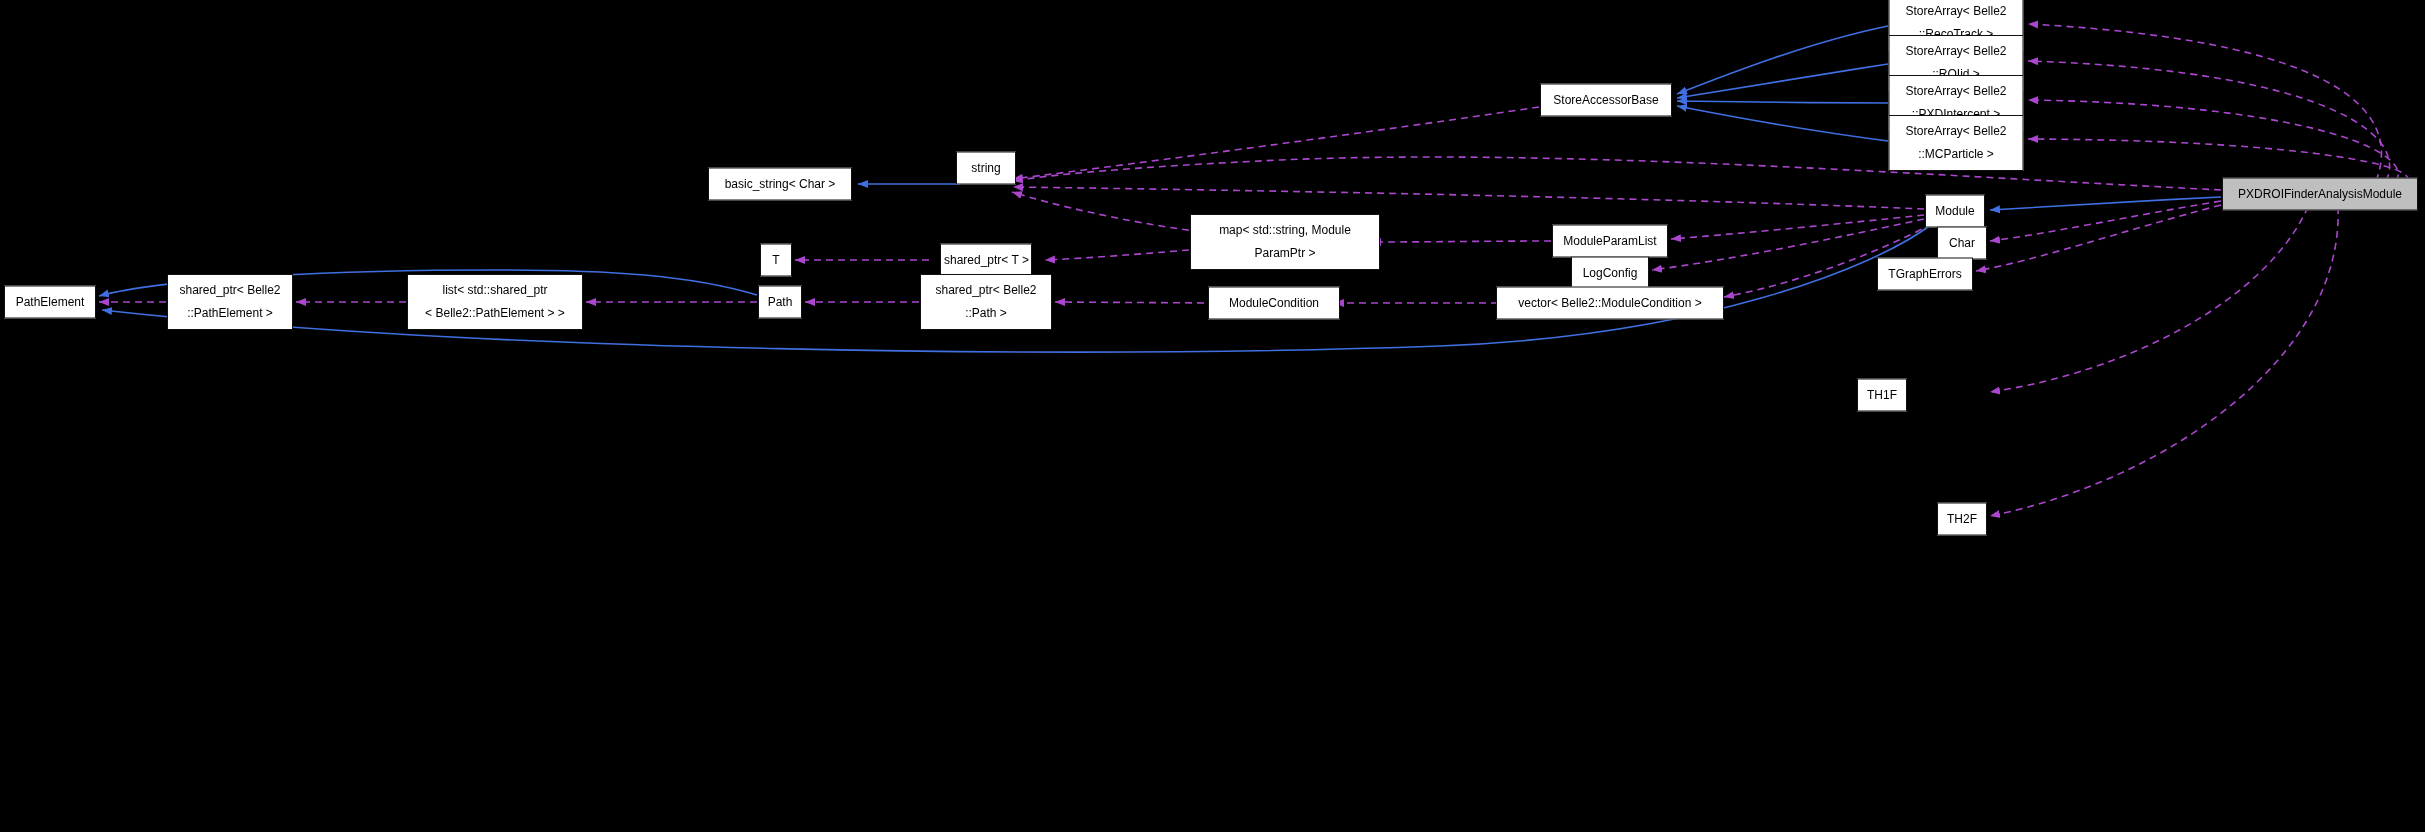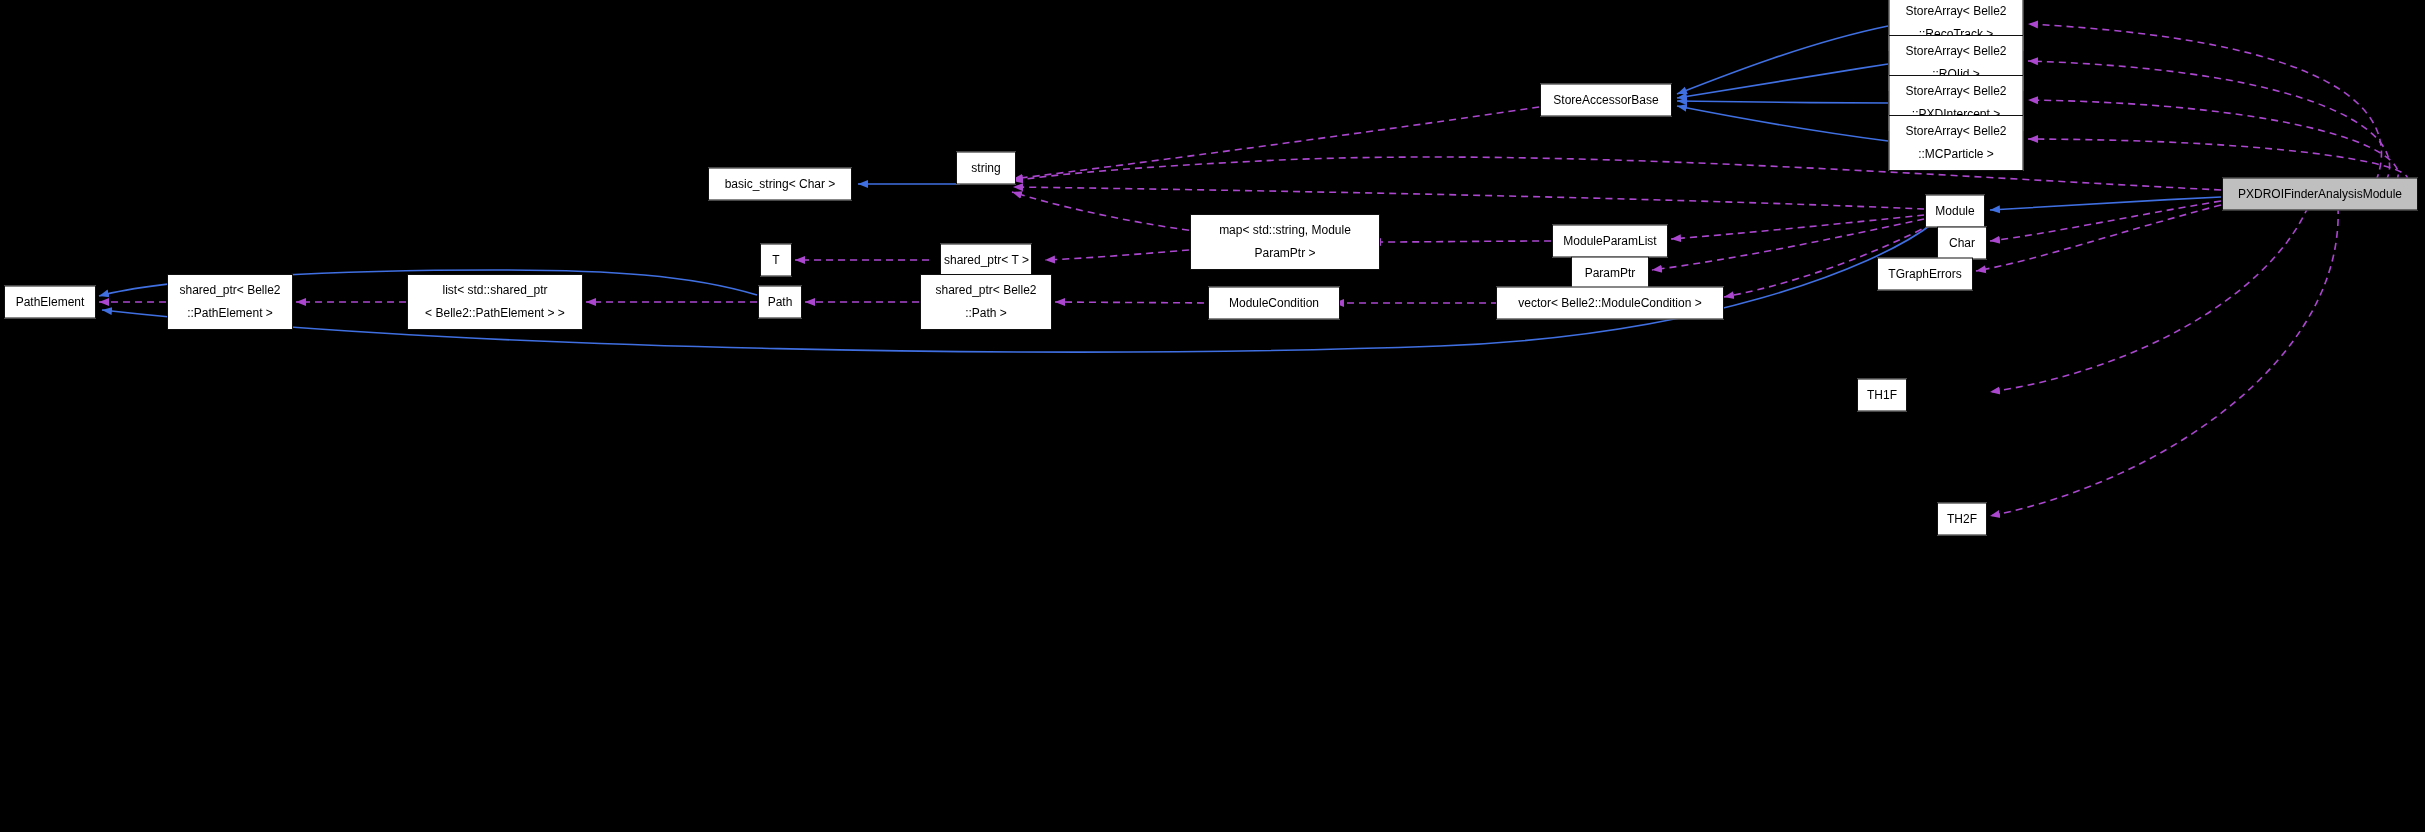--- a/index.html
+++ b/index.html
@@ -94,21 +94,21 @@
 ::MCParticle &gt;</div>
   <div class="node" style="left:1606px;top:100px;width:132px">StoreAccessorBase</div>
   <div class="node" style="left:780px;top:184px;width:144px">basic_string&lt; Char &gt;</div>
   <div class="node" style="left:986px;top:168px;width:60px">string</div>
   <div class="node main" style="left:2320px;top:194px;width:196px">PXDROIFinderAnalysisModule</div>
   <div class="node" style="left:1955px;top:211px;width:60px">Module</div>
   <div class="node" style="left:1962px;top:243px;width:50px">Char</div>
   <div class="node" style="left:1610px;top:241px;width:116px">ModuleParamList</div>
   <div class="node" style="left:1285px;top:242px;width:190px">map&lt; std::string, Module
 ParamPtr &gt;</div>
-  <div class="node" style="left:1610px;top:273px;width:78px">ParamPtr</div>
+  <div class="node" style="left:1610px;top:273px;width:78px">LogConfig</div>
   <div class="node" style="left:1925px;top:274px;width:96px">TGraphErrors</div>
   <div class="node" style="left:776px;top:260px;width:32px">T</div>
   <div class="node" style="left:986px;top:260px;width:92px">shared_ptr&lt; T &gt;</div>
   <div class="node" style="left:50px;top:302px;width:92px">PathElement</div>
   <div class="node" style="left:230px;top:302px;width:126px">shared_ptr&lt; Belle2
 ::PathElement &gt;</div>
   <div class="node" style="left:495px;top:302px;width:176px">list&lt; std::shared_ptr
 &lt; Belle2::PathElement &gt; &gt;</div>
   <div class="node" style="left:780px;top:302px;width:44px">Path</div>
   <div class="node" style="left:986px;top:302px;width:132px">shared_ptr&lt; Belle2

